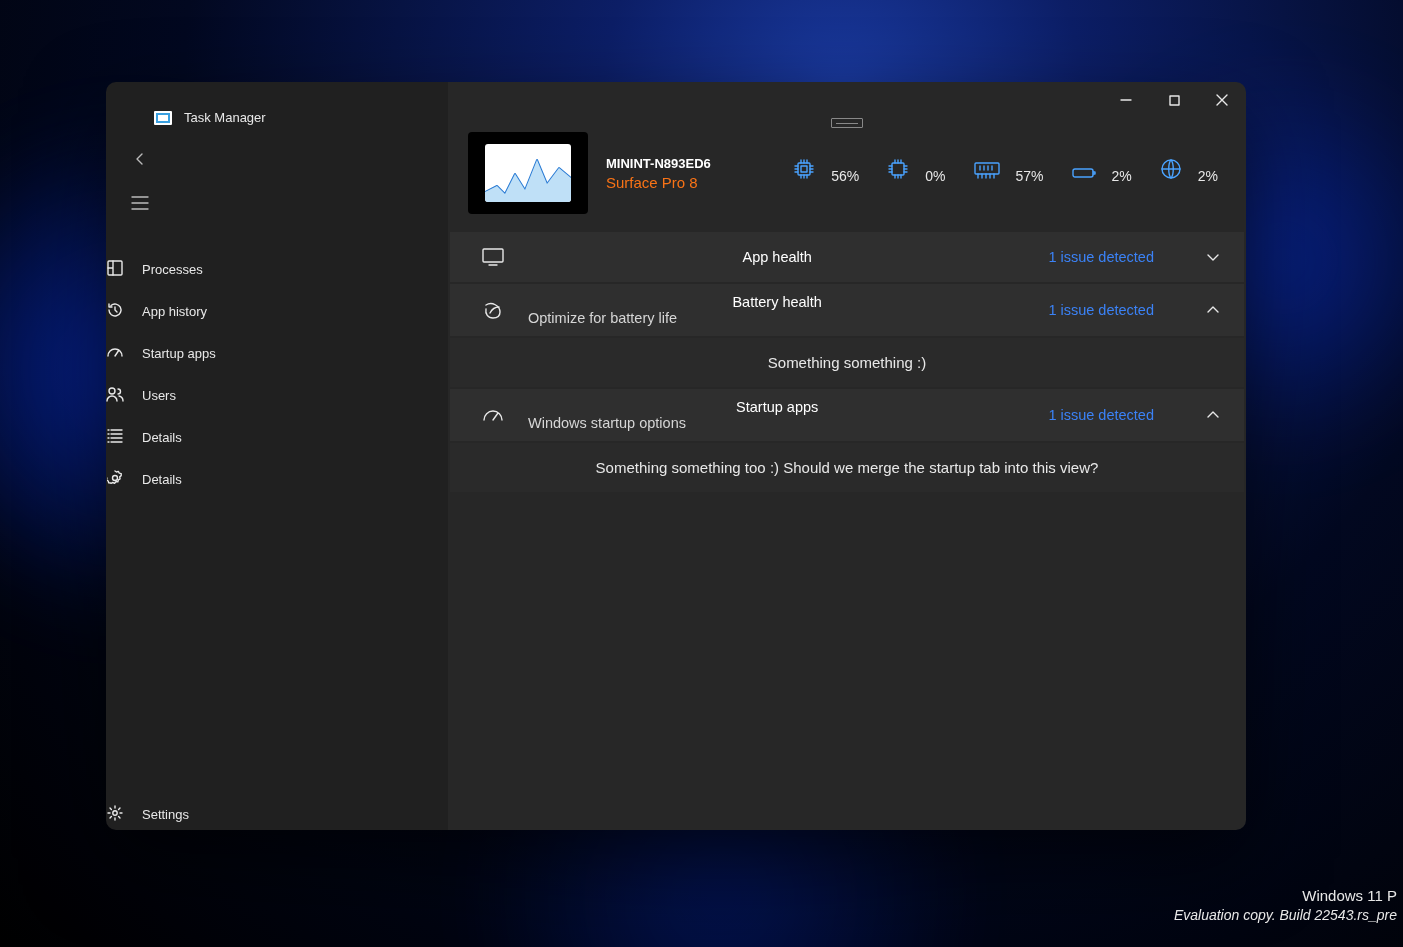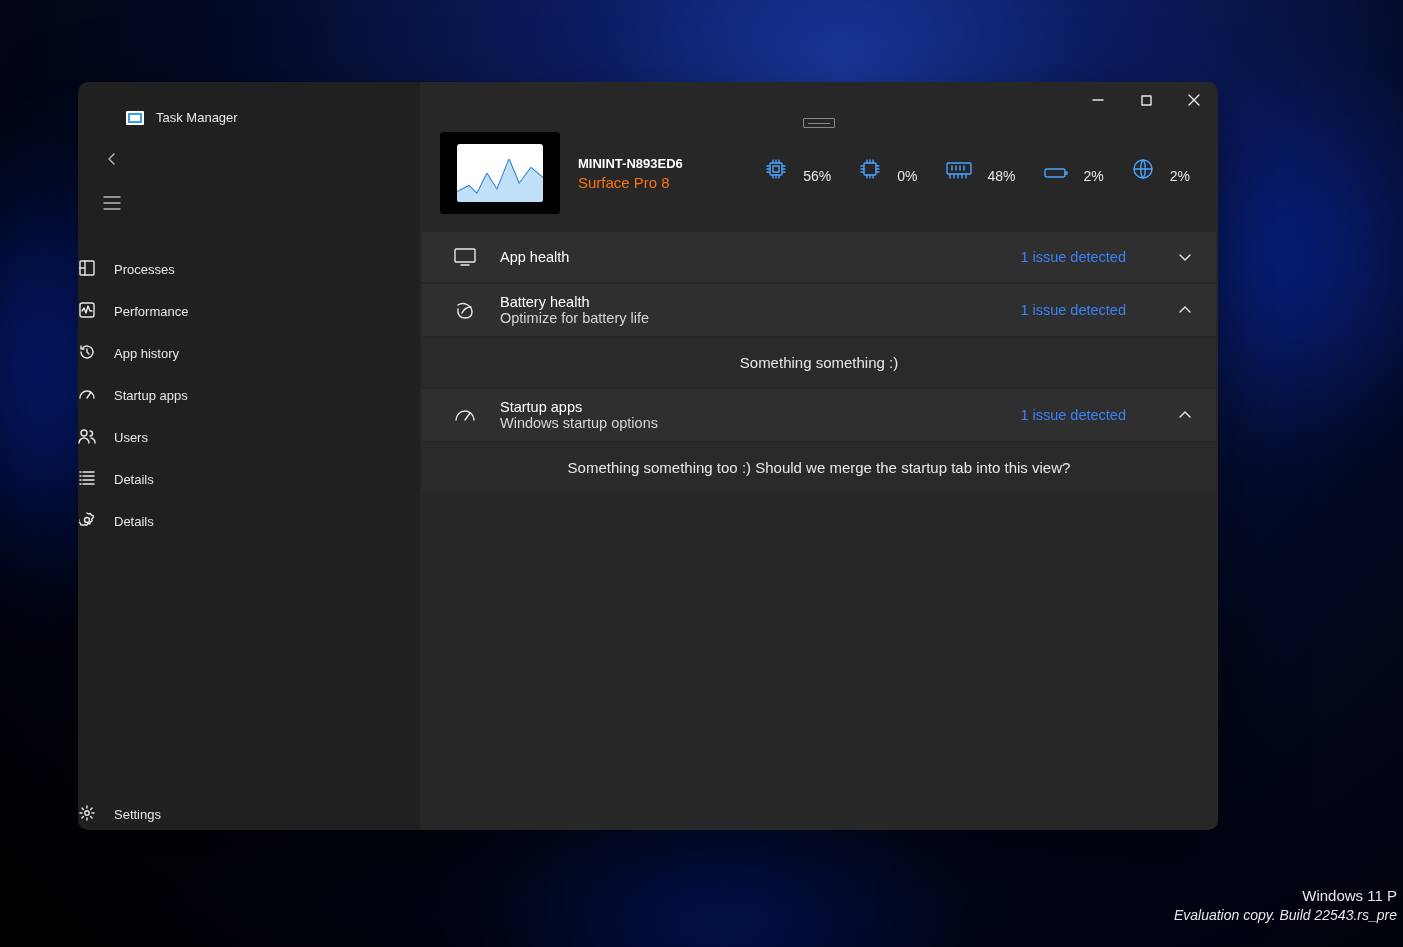--- a/index.html
+++ b/index.html
@@ -14,21 +14,21 @@
   .bloom.b1 { width: 500px; height: 500px; left: -120px; top: 120px; background: radial-gradient(circle,#0a3bff 0%,transparent 70%); }
   .bloom.b2 { width: 400px; height: 400px; right: -80px; top: 60px; background: radial-gradient(circle,#0a3bff 0%,transparent 70%); opacity:.35;}
   .bloom.b3 { width: 600px; height: 400px; left: 30%; bottom: -150px; background: radial-gradient(circle,#0a3bff 0%,transparent 70%); opacity:.25;}
 
   .watermark { position: absolute; right: 6px; bottom: 22px; color: #e8e8e8; font-size:15px; text-align:right; line-height:1.35;}
   .watermark .line2 { font-size:14px;font-style:italic; }
 
   
   .window {
     position: absolute;
-    left: 78px; top: 82px;
+    left: 106px; top: 82px;
     width: 1140px; height: 748px;
     display: flex;
     border-radius: 10px;
     overflow: hidden;
     box-shadow: 0 30px 80px rgba(0,0,0,.6);
   }
   .sidebar {
     width: 342px;
     background: #202020;
     display: flex; flex-direction: column;
@@ -96,21 +96,21 @@
   .cards { padding: 0 2px; display:flex; flex-direction:column; gap:2px;}
   .card-row {
     background:#2f2f2f;
     display:flex; align-items:center;
     padding: 10px 22px 10px 30px;
     gap:22px;
     min-height:50px;
   }
   .card-row .cic { width:26px; color:#e8e8e8; display:flex; justify-content:center;}
   .card-text { flex:1; }
-  .card-title { font-size:14.5px; color:#fff;}
+  .card-title { font-size:14.5px; color:#fff;text-align:center;}
   .card-sub { font-size:14.5px; color:#d6d6d6;}
   .issue { color:#3b82f6; font-size:14.5px; margin-right:30px;}
   .chev { color:#e8e8e8; width:16px;}
   .detail-row {
     background:#2a2a2a;
     text-align:center;
     padding: 16px 10px;
     font-size:15px;
     color:#e8e8e8;
   }
@@ -152,29 +152,20 @@
             <svg width="16" height="16" viewBox="0 0 16 16">
               <rect x="1" y="1" width="14" height="14" rx="1"></rect>
               <path d="M6 1v14M1 8h5"></path>
             </svg>
           </span>
         <span>Processes</span>
       </div>
       <div class="nav-item">
         <span class="ic">
             <svg width="16" height="16" viewBox="0 0 16 16">
-              <rect x="1" y="1" width="14" height="14" rx="2"></rect>
-              <path d="M3 9l2-3 2 5 2-7 2 5h2"></path>
-            </svg>
-          </span>
-        <span>Performance</span>
-      </div>
-      <div class="nav-item">
-        <span class="ic">
-            <svg width="16" height="16" viewBox="0 0 16 16">
               <path d="M2 8a6 6 0 1 0 2-4.5M2 2v3h3M8 5v3l2 2"></path>
             </svg>
           </span>
         <span>App history</span>
       </div>
       <div class="nav-item">
         <span class="ic">
             <svg width="18" height="14" viewBox="0 0 18 14">
               <path d="M2 11a7 7 0 0 1 14 0M9 11 13 5"></path>
             </svg>
@@ -267,21 +258,21 @@
                 <rect x="5" y="5" width="12" height="12" rx="1"></rect>
                 <path d="M8 2v3M11 2v3M14 2v3M8 17v3M11 17v3M14 17v3M2 8h3M2 11h3M2 14h3M17 8h3M17 11h3M17 14h3"></path>
               </svg></span>
           <span class="sval">0%</span>
         </div>
         <div class="stat">
           <span class="sic"><svg width="26" height="18" viewBox="0 0 26 18">
                 <rect x="1" y="1" width="24" height="11" rx="1"></rect>
                 <path d="M4 12v4M8 12v4M12 12v4M16 12v4M20 12v4M6 4v4M10 4v4M14 4v4M18 4v4"></path>
               </svg></span>
-          <span class="sval">48%</span>
+          <span class="sval">57%</span>
         </div>
         <div class="stat">
           <span class="sic"><svg width="24" height="14" viewBox="0 0 24 14">
                 <rect x="1" y="3" width="20" height="8" rx="2"></rect>
                 <path d="M21 6h2v2h-2"></path>
               </svg></span>
           <span class="sval">2%</span>
         </div>
         <div class="stat">
           <span class="sic"><svg width="22" height="22" viewBox="0 0 22 22">

